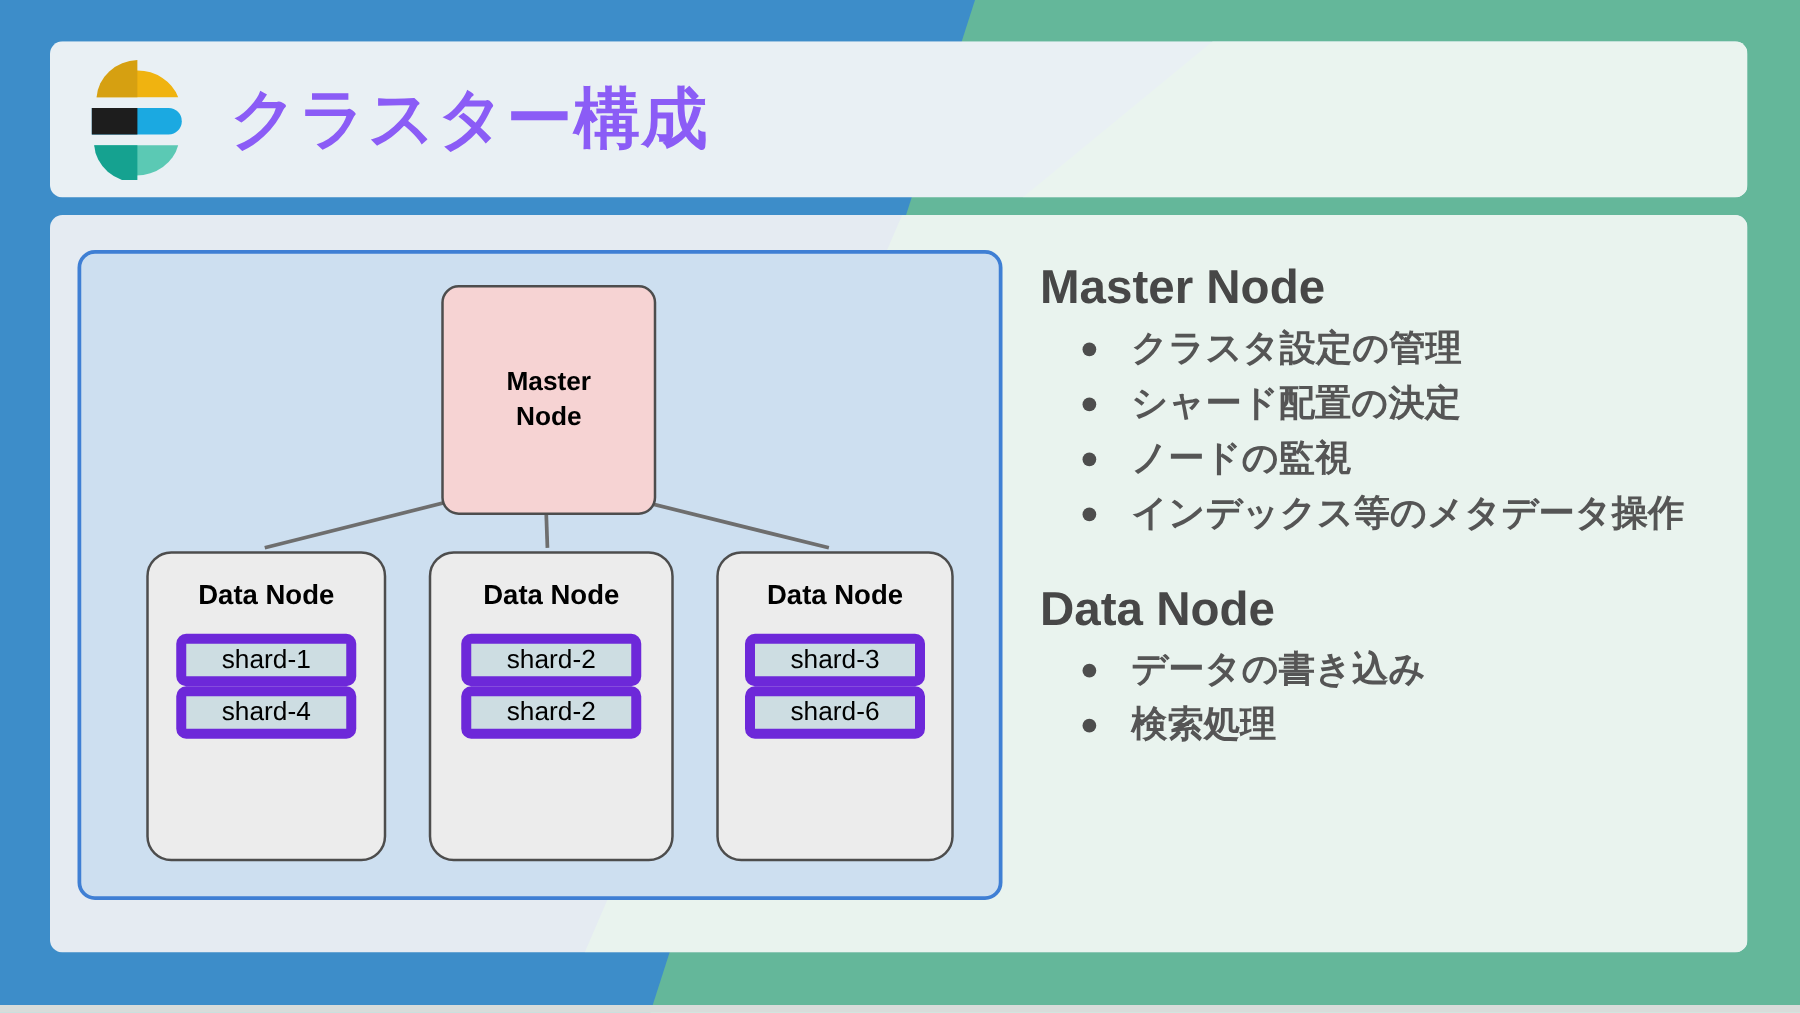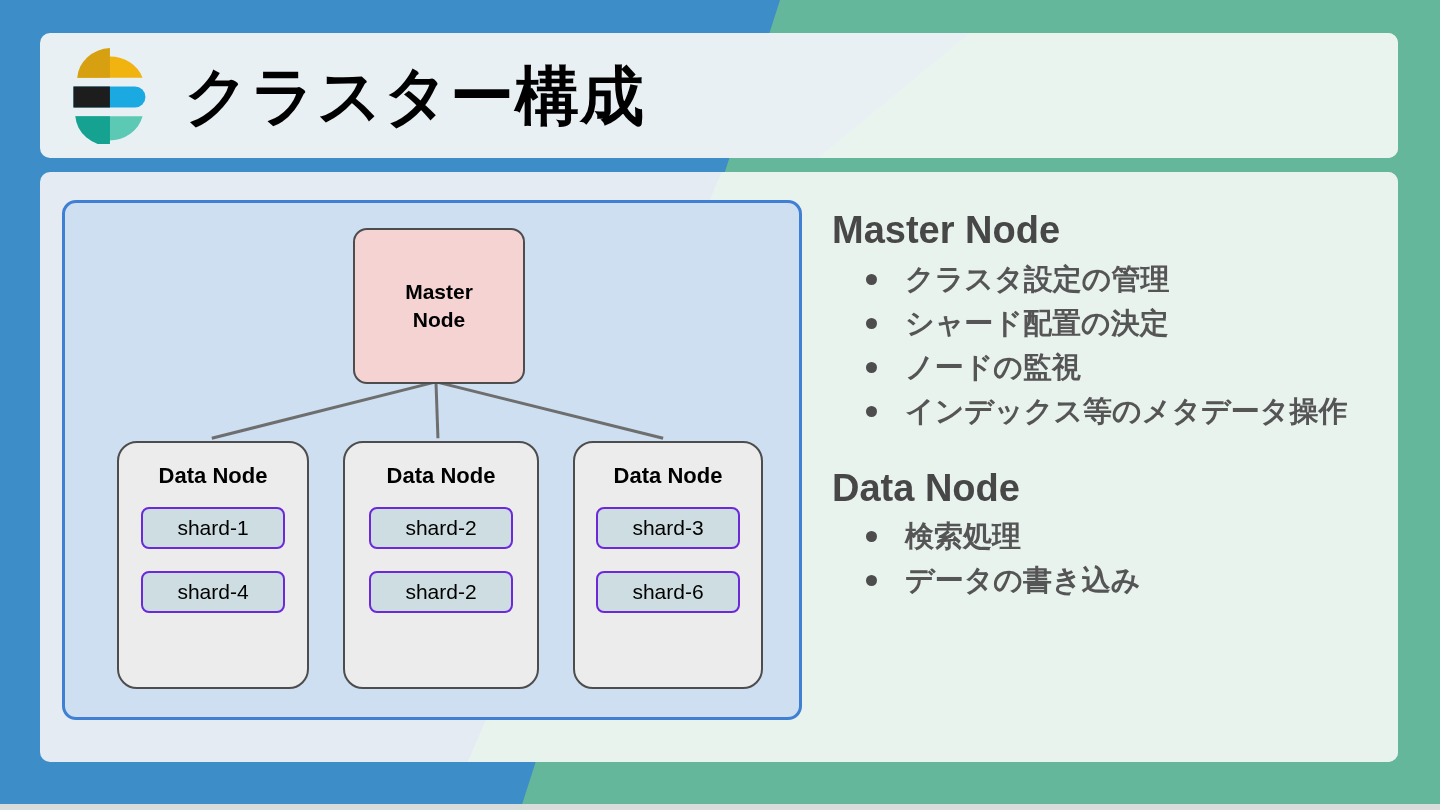--- a/index.html
+++ b/index.html
@@ -71,23 +71,23 @@
     position: relative;
     margin-left: 20px;
     width: 96px;
     height: 96px;
     flex: 0 0 auto;
   }
 
   .header-title {
     position: relative;
     margin-left: 28px;
-    font-size: 64px;
-    font-weight: bold;
-    color: #000000;
+    font-size: 53px;
+    font-weight: bold;
+    color: #8b5cf6;
     letter-spacing: 1px;
     line-height: 1;
     white-space: nowrap;
   }
 
   
   .main-card {
     position: absolute;
     left: 40px;
     top: 172px;
@@ -128,21 +128,21 @@
     height: 100%;
     pointer-events: none;
   }
 
   
   .master-node {
     position: absolute;
     left: 288px;
     top: 25px;
     width: 172px;
-    height: 156px;
+    height: 184px;
     background: #f6d3d3;
     border: 2px solid #4d4d4d;
     border-radius: 14px;
     box-sizing: border-box;
     display: flex;
     flex-direction: column;
     align-items: center;
     justify-content: center;
     font-size: 21px;
     font-weight: bold;
@@ -171,29 +171,28 @@
     font-weight: bold;
     color: #000000;
     line-height: 1;
     margin-bottom: 20px;
   }
 
   .shard {
     width: 144px;
     height: 42px;
     background: #cddde2;
-    border: 2px solid #6d28d9;
+    border: 8px solid #6d28d9;
     border-radius: 8px;
     box-sizing: border-box;
     display: flex;
     align-items: center;
     justify-content: center;
     font-size: 21px;
     color: #000000;
-    margin-bottom: 22px;
   }
 
   
   .text-panel {
     position: absolute;
     left: 792px;
     top: 36px;
     width: 560px;
   }
   .section + .section { margin-top: 34px; }
@@ -313,24 +312,24 @@
             <span class="bullet-text">インデックス等のメタデータ操作</span>
           </li>
         </ul>
       </div>
 
       <div class="section">
         <div class="section-title">Data Node</div>
         <ul class="bullet-list">
           <li class="bullet-item">
             <span class="bullet-dot"></span>
+            <span class="bullet-text">データの書き込み</span>
+          </li>
+          <li class="bullet-item">
+            <span class="bullet-dot"></span>
             <span class="bullet-text">検索処理</span>
-          </li>
-          <li class="bullet-item">
-            <span class="bullet-dot"></span>
-            <span class="bullet-text">データの書き込み</span>
           </li>
         </ul>
       </div>
 
     </div>
   </div>
 </div>
 
 </body></html>

